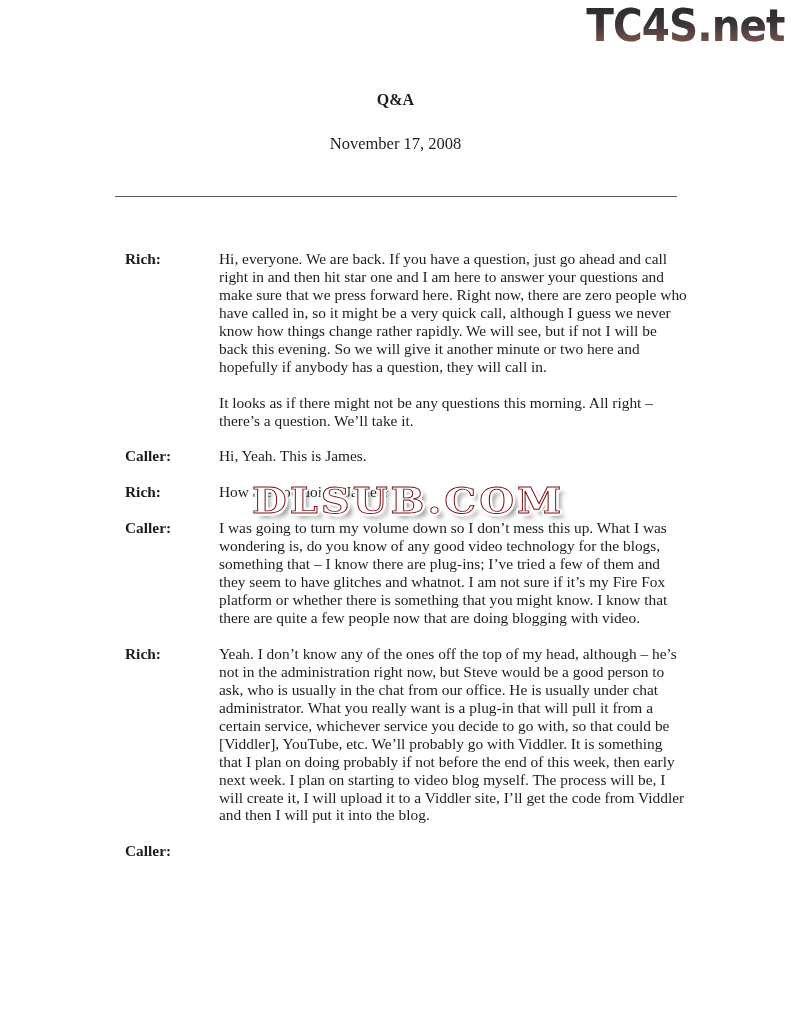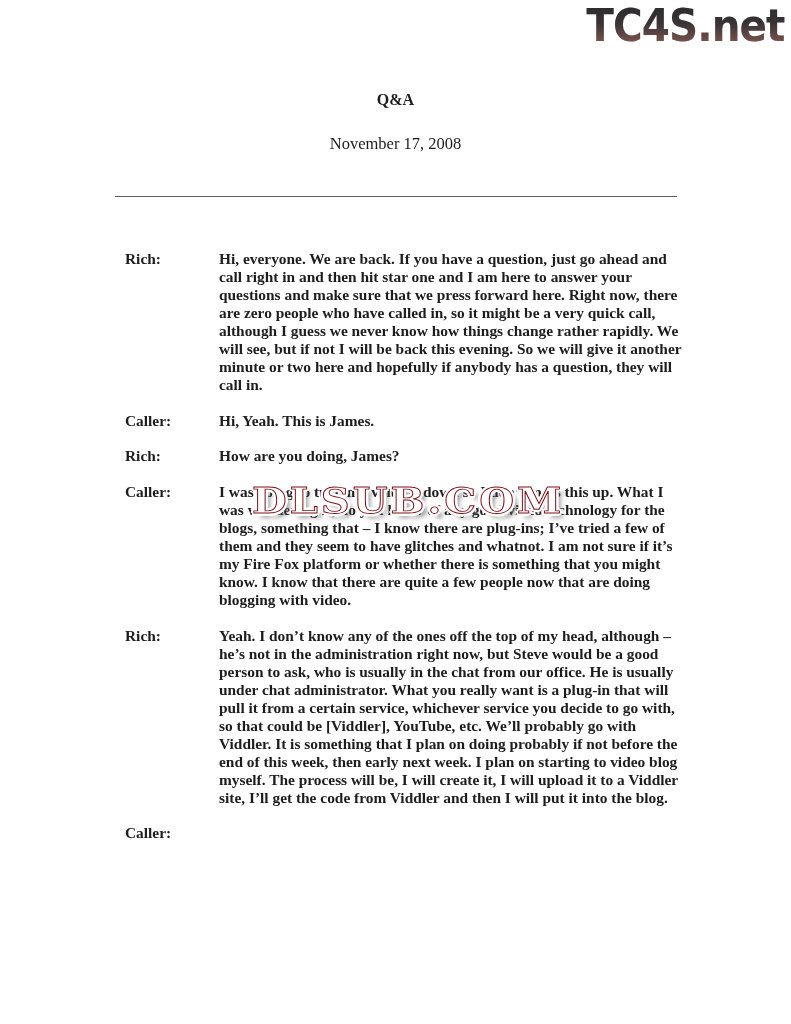--- a/index.html
+++ b/index.html
@@ -87,21 +87,20 @@
     display: flex;
     margin-bottom: 17.95px;
   }
   .speaker {
     flex: 0 0 94px;
     font-weight: bold;
   }
   .utterance {
     flex: 0 0 470px;
     max-width: 470px;
-    font-weight: bold;
   }
   .utterance p {
     margin: 0 0 17.95px 0;
   }
   .utterance p:last-child {
     margin-bottom: 0;
   }
 
   
   .dlsub {
@@ -157,20 +156,21 @@
   <h1 class="doc-title">Q&amp;A</h1>
   <div class="doc-date">November 17, 2008</div>
   <hr class="rule">
 
   <div class="transcript">
 
     <div class="entry">
       <div class="speaker">Rich:</div>
       <div class="utterance">
         <p>Hi, everyone. We are back. If you have a question, just go ahead and call right in and then hit star one and I am here to answer your questions and make sure that we press forward here. Right now, there are zero people who have called in, so it might be a very quick call, although I guess we never know how things change rather rapidly. We will see, but if not I will be back this evening. So we will give it another minute or two here and hopefully if anybody has a question, they will call in.</p>
+        <p>It looks as if there might not be any questions this morning. All right – there’s a question. We’ll take it.</p>
       </div>
     </div>
 
     <div class="entry">
       <div class="speaker">Caller:</div>
       <div class="utterance">
         <p>Hi, Yeah. This is James.</p>
       </div>
     </div>
 

